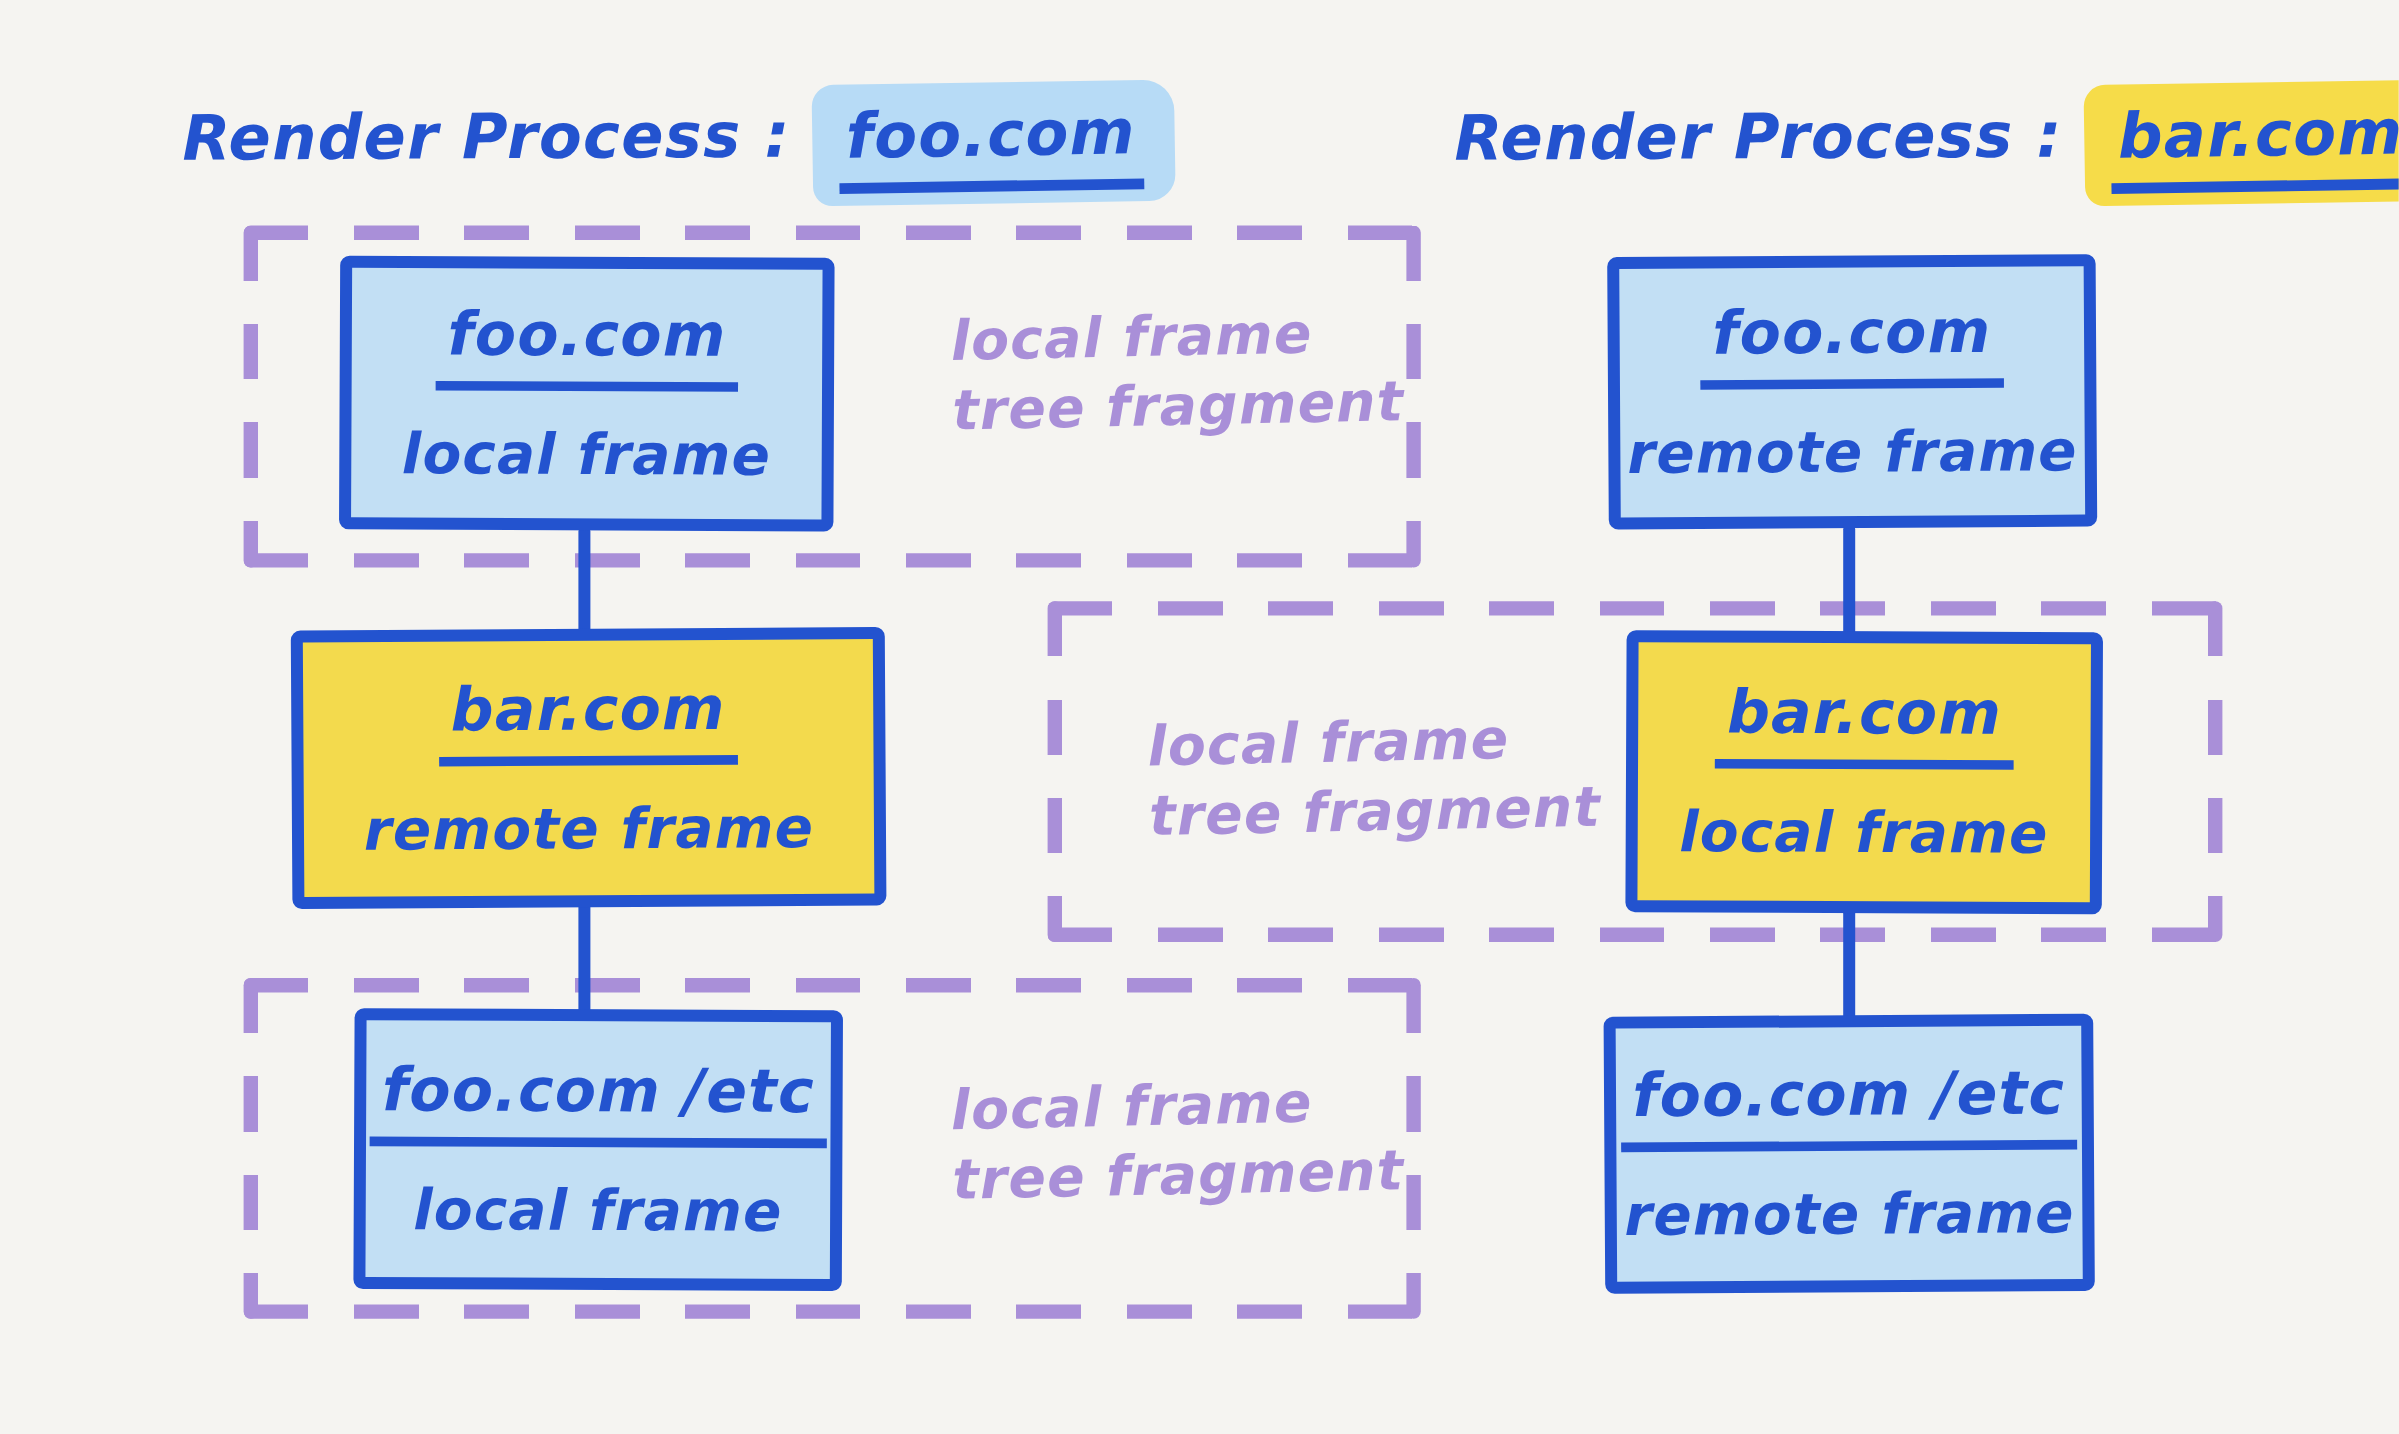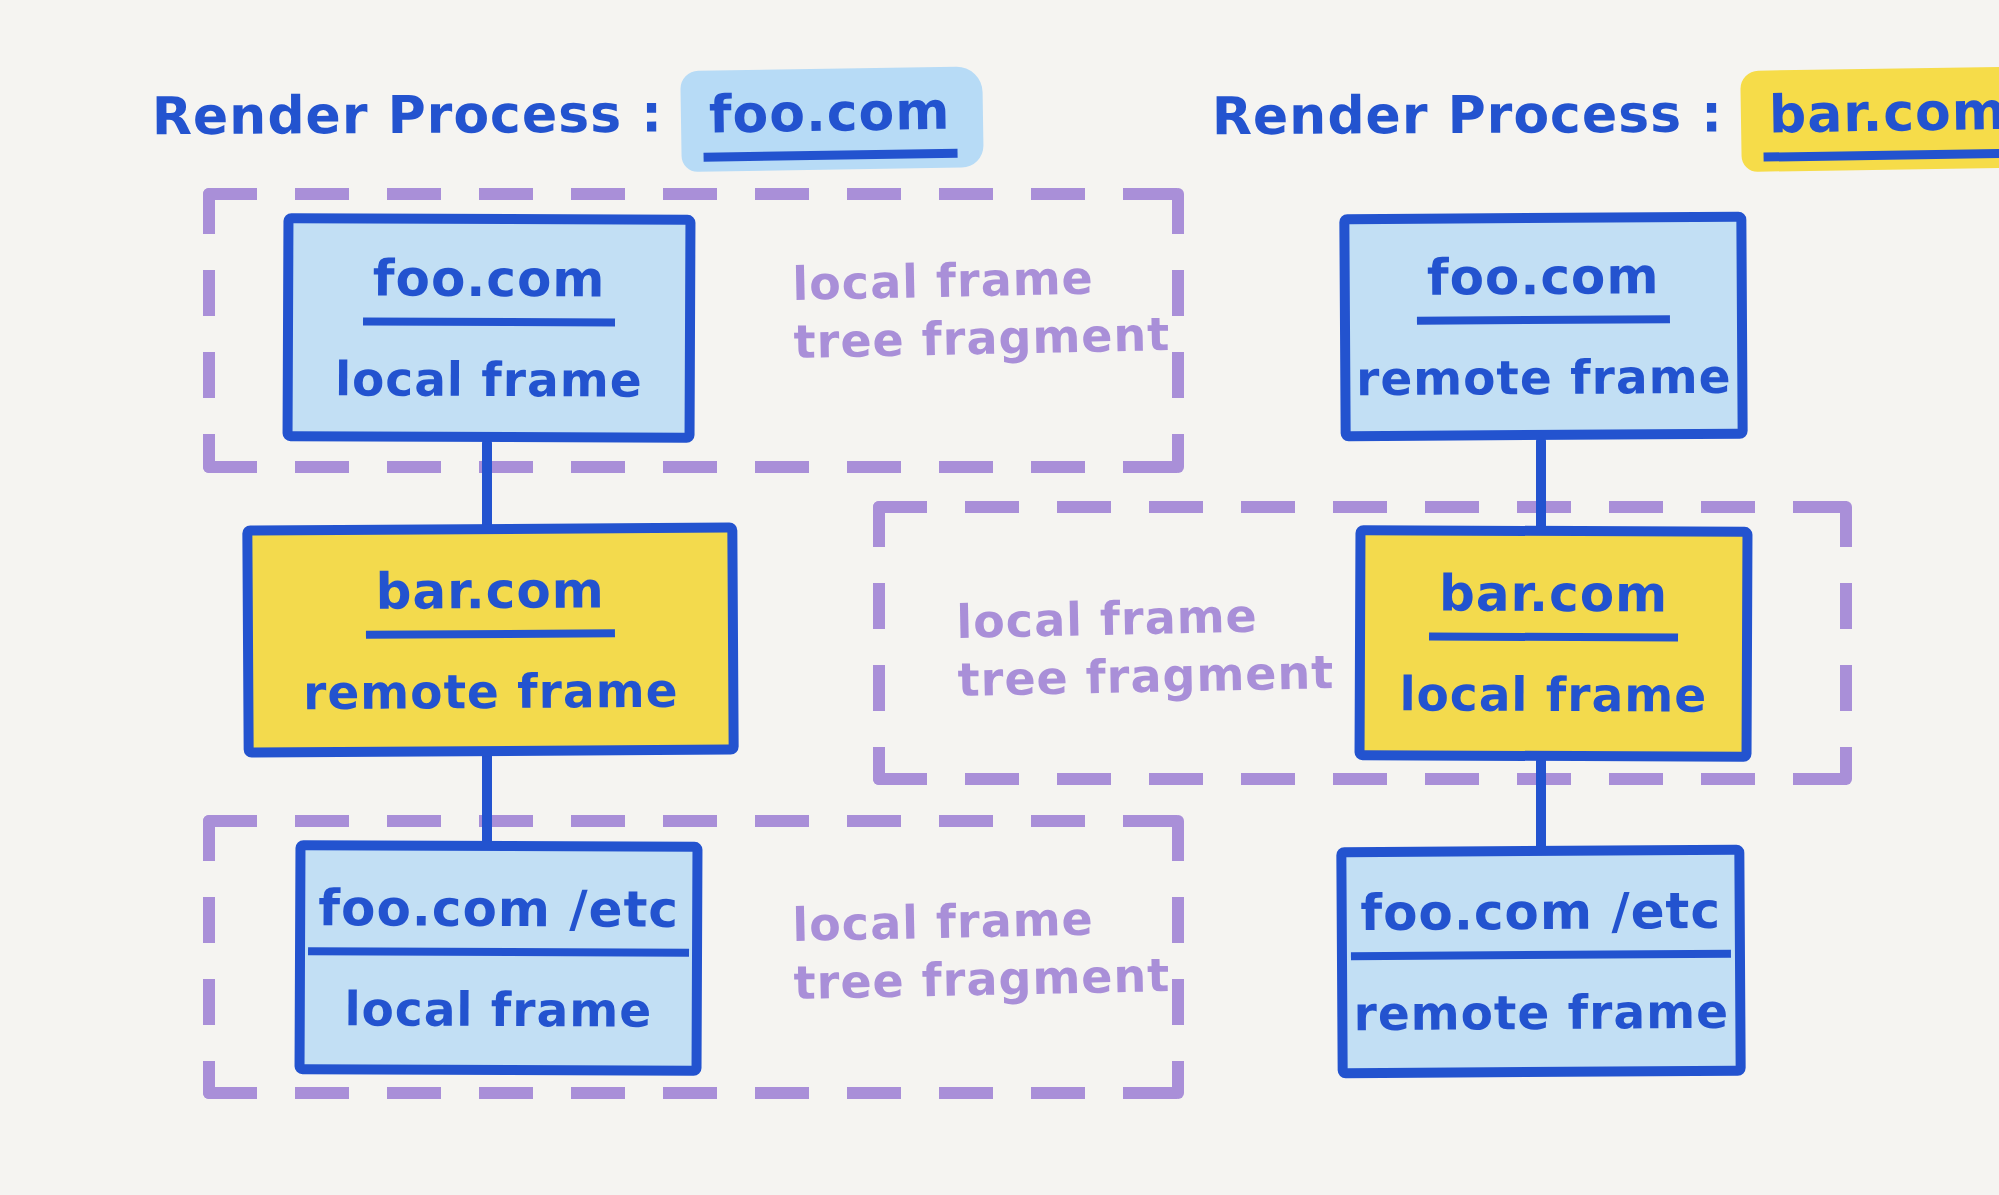--- a/index.html
+++ b/index.html
@@ -13,20 +13,21 @@
   }
   * { margin: 0; padding: 0; box-sizing: border-box; }
   html, body { background: var(--background); }
   .stage {
     position: relative;
     width: 1999px;
     height: 1195px;
     background: var(--background);
     font-family: "DejaVu Sans", sans-serif;
     overflow: hidden;
+    font-style: italic;
   }
   .abs { position: absolute; }
 
   
   .title {
     display: flex;
     align-items: baseline;
     gap: 18px;
     color: var(--ink-blue);
     font-size: 52px;

